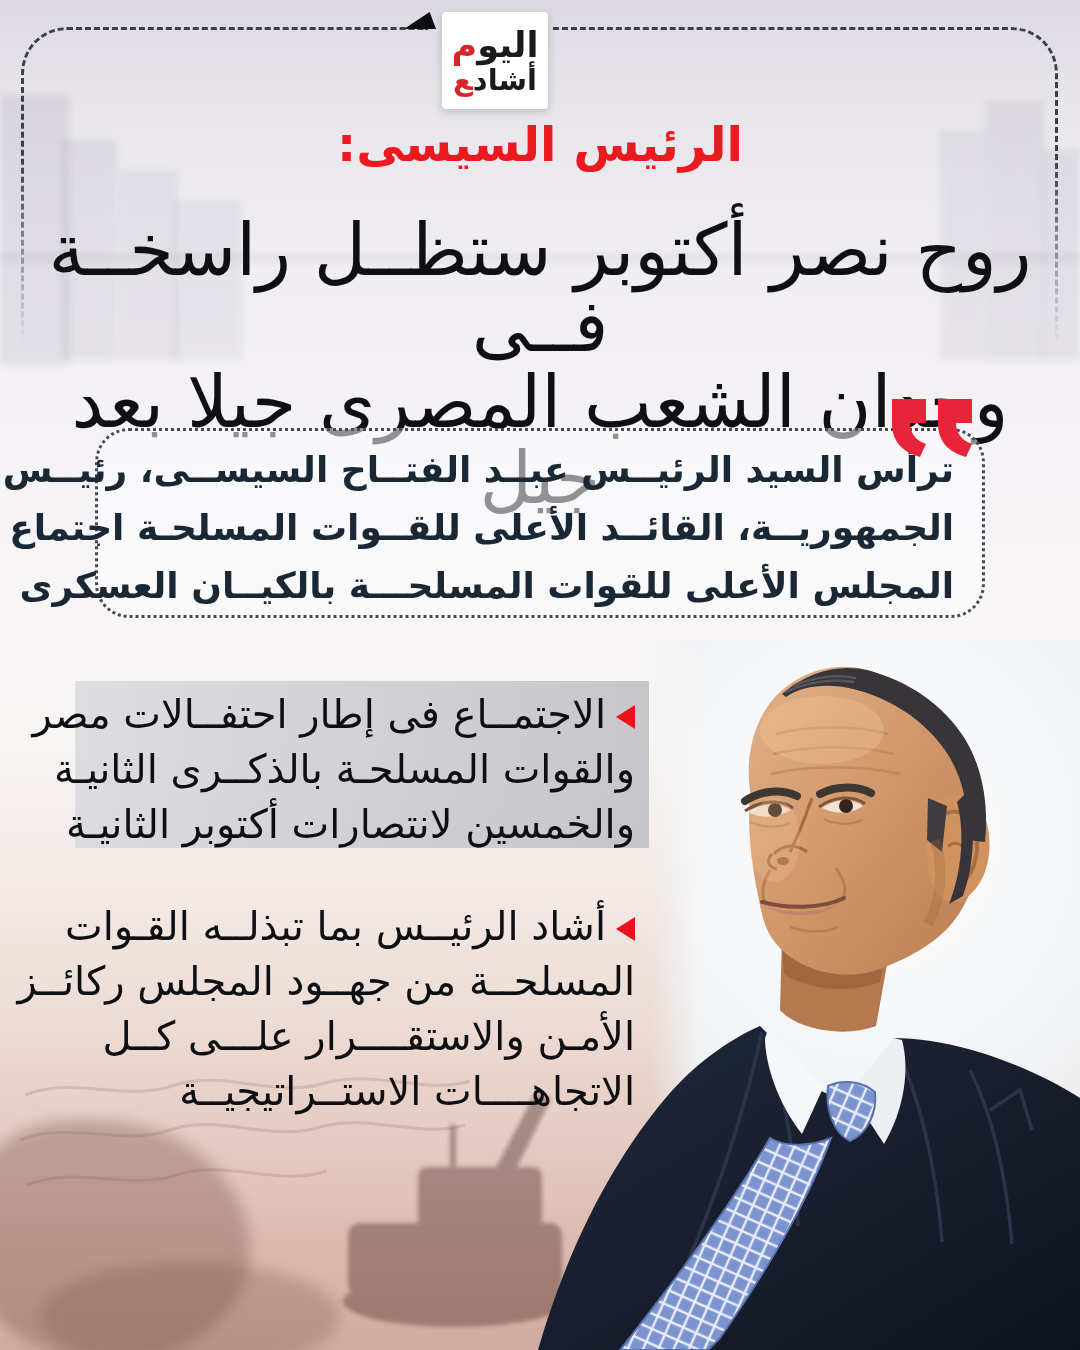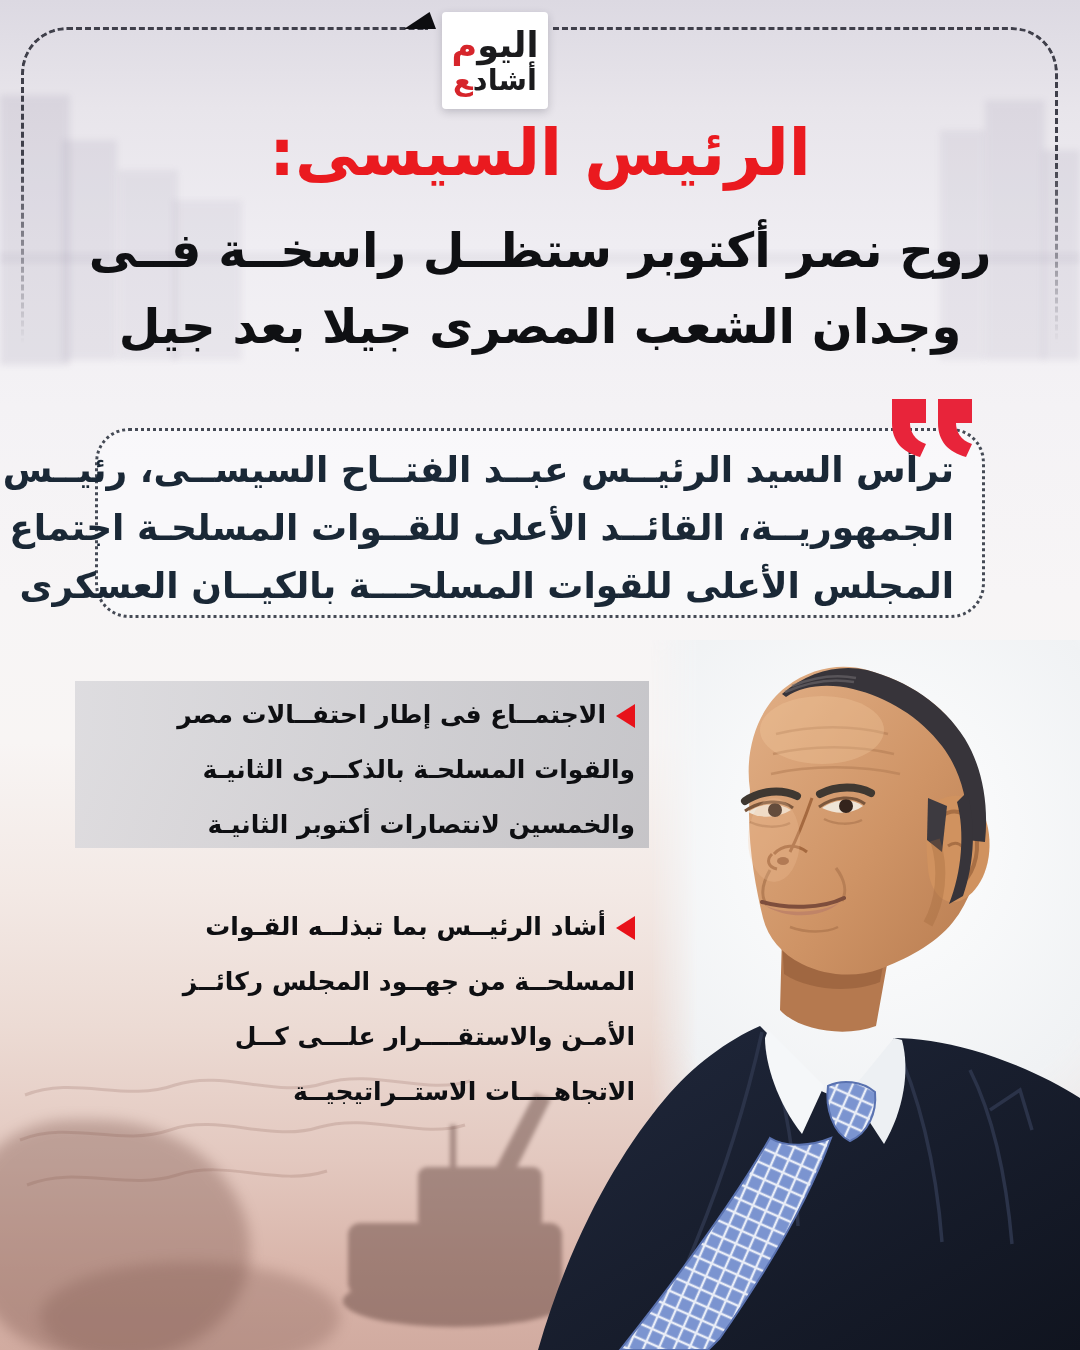--- a/index.html
+++ b/index.html
@@ -29,34 +29,34 @@
     clip-path:polygon(0 100%,100% 100%,80% 0);}
   
   .logo{position:absolute;left:442px;top:12px;width:106px;height:97px;background:#fff;border-radius:4px;
     box-shadow:0 3px 8px rgba(40,40,60,.22);display:flex;flex-direction:column;align-items:center;justify-content:center;
     direction:rtl;text-align:center;}
   .logo .l1{font-size:35px;font-weight:bold;color:#1b1b1d;line-height:38px;letter-spacing:-1px;}
   .logo .l2{font-size:29px;font-weight:bold;color:#1b1b1d;line-height:32px;letter-spacing:-1px;}
   .logo .red{color:#d6252b;}
   
   .kicker{position:absolute;left:0;top:118px;width:100%;text-align:center;
-    font-size:64px;font-weight:bold;color:#ea1a1f;line-height:1.1;}
+    font-size:48px;font-weight:bold;color:#ea1a1f;line-height:1.1;}
   .title{position:absolute;left:0;top:212px;width:100%;text-align:center;
-    font-size:48px;font-weight:bold;color:#0f1013;line-height:76px;}
+    font-size:72px;font-weight:normal;color:#0f1013;line-height:76px;}
   
   .quote{position:absolute;left:95px;top:428px;width:890px;height:190px;box-sizing:border-box;
     border:3px dotted #454a55;border-radius:34px;background:rgba(252,252,253,.55);
     padding:10px 28px 0 28px;text-align:left;direction:rtl;}
   .quote .qline{font-size:36px;font-weight:bold;color:#1a2836;line-height:58px;white-space:nowrap;}
   .qmark{position:absolute;top:-32px;right:8px;width:86px;height:58px;}
   
   .bullet{position:absolute;left:75px;width:574px;box-sizing:border-box;padding:6px 14px 6px 8px;direction:rtl;z-index:6;}
   .bullet1{top:681px;height:167px;background:linear-gradient(270deg,rgba(185,185,190,.78),rgba(216,215,219,.82));}
   .bullet2{top:893px;}
-  .bl{font-size:25px;font-weight:bold;color:#0e0f12;line-height:55px;text-align:right;white-space:nowrap;}
+  .bl{font-size:40px;font-weight:normal;color:#0e0f12;line-height:55px;text-align:right;white-space:nowrap;}
   .tri{display:inline-block;width:0;height:0;border-top:12px solid transparent;border-bottom:12px solid transparent;
     border-right:19px solid #e8121a;margin-left:10px;vertical-align:middle;}
   
   .photo-bg{position:absolute;left:650px;top:640px;width:430px;height:710px;z-index:7;
     background:radial-gradient(130% 85% at 52% 28%, #ffffff 0%, #f0f2f4 48%, rgba(240,242,244,0) 96%);
     -webkit-mask-image:linear-gradient(90deg,transparent 0,#000 48px);
     mask-image:linear-gradient(90deg,transparent 0,#000 48px);}
   .portrait{position:absolute;left:430px;top:640px;width:650px;height:710px;z-index:8;}
   .z-text{z-index:6;}
 </style>

